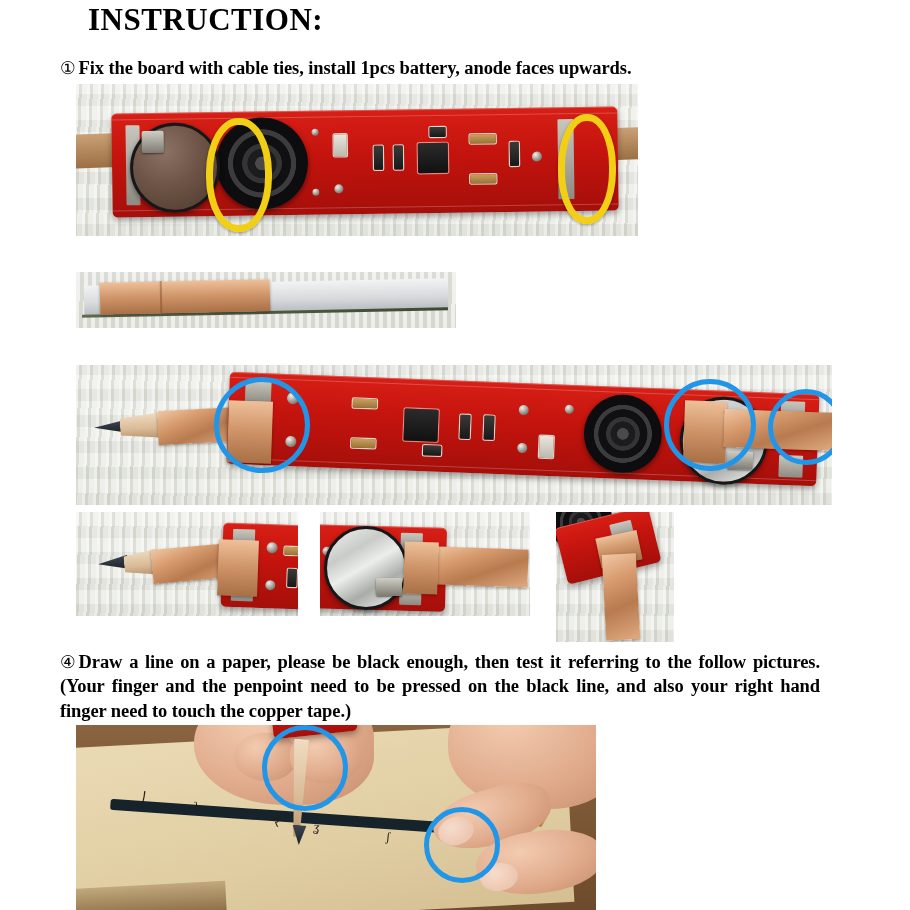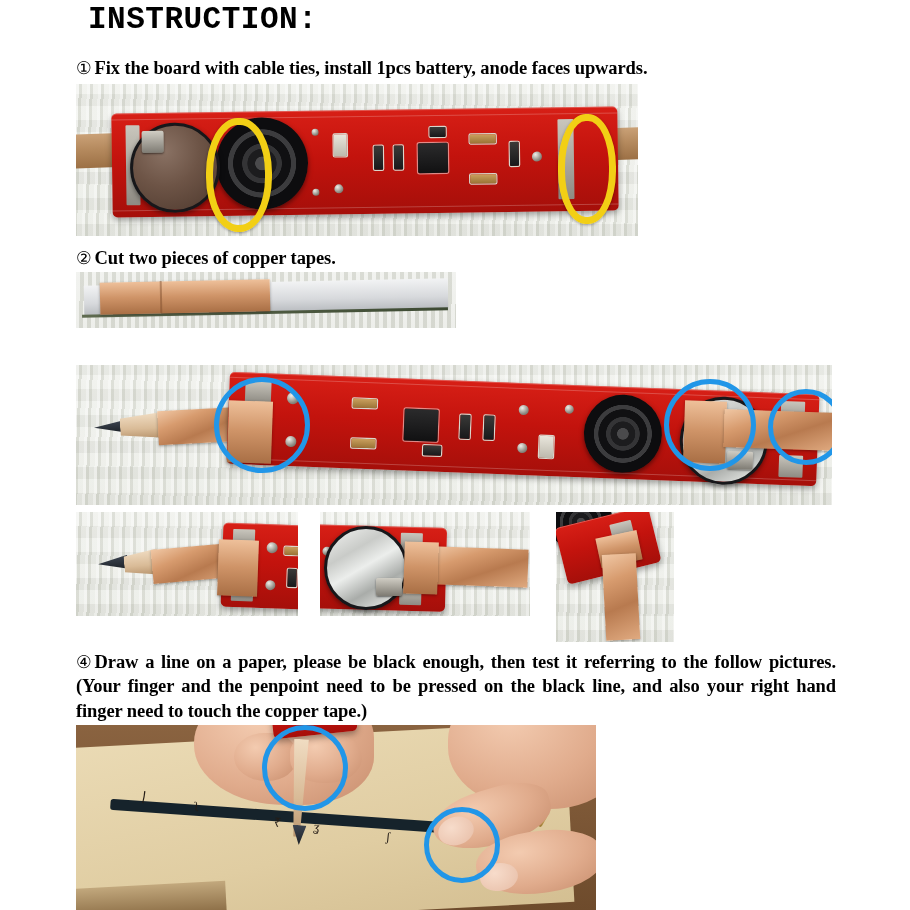--- a/index.html
+++ b/index.html
@@ -15,25 +15,24 @@
   }
   .page { position: relative; width: 910px; height: 910px; }
 
   
   .title {
     position: absolute;
     left: 88px; top: 2px;
     font-size: 31px;
     font-weight: bold;
     letter-spacing: 0.5px;
-    font-family: Liberation Mono, monospace;
   }
   .step {
     position: absolute;
-    left: 76px;
+    left: 60px;
     font-size: 18.5px;
     font-weight: bold;
     line-height: 1.32;
     letter-spacing: -0.1px;
   }
   .step-1 { top: 56px; }
   .step-2 { top: 246px; }
   .step-3 { top: 338px; }
   .step-4 { top: 650px; width: 760px; text-align: justify; }
   .circnum {
@@ -248,23 +247,20 @@
       <div class="buzzer" style="left:104px; top:6px; width:92px; height:92px;"></div>
 
       <div class="coin-holder" style="left:30px; top:18px; width:22px; height:22px; z-index:3;"></div>
       <div class="coin dark" style="left:18px; top:10px; width:84px; height:84px; z-index:2;"></div>
     </div>
 
     <div class="tie" style="left:130px; top:34px; width:52px; height:100px;"></div>
     <div class="tie" style="left:482px; top:30px; width:44px; height:96px;"></div>
   </div>
 
-  <div class="step step-2">
-    <span class="circnum">②</span><span>Cut two pieces of copper tapes.</span>
-  </div>
 
   <div class="photo" style="left:76px; top:272px; width:380px; height:56px;">
     <div class="wood dim"></div>
 
     <div style="position:absolute; left:8px; top:10px; width:364px; height:30px;
                 background:linear-gradient(180deg,#f2f3f4 0%, #d7d9dc 60%, #b9bcc0 100%);
                 transform:rotate(-1.2deg);"></div>
 
     <div style="position:absolute; left:6px; top:39px; width:366px; height:3px;
                 background:linear-gradient(90deg,#5f6b50,#3d4a33); transform:rotate(-1.2deg);"></div>

